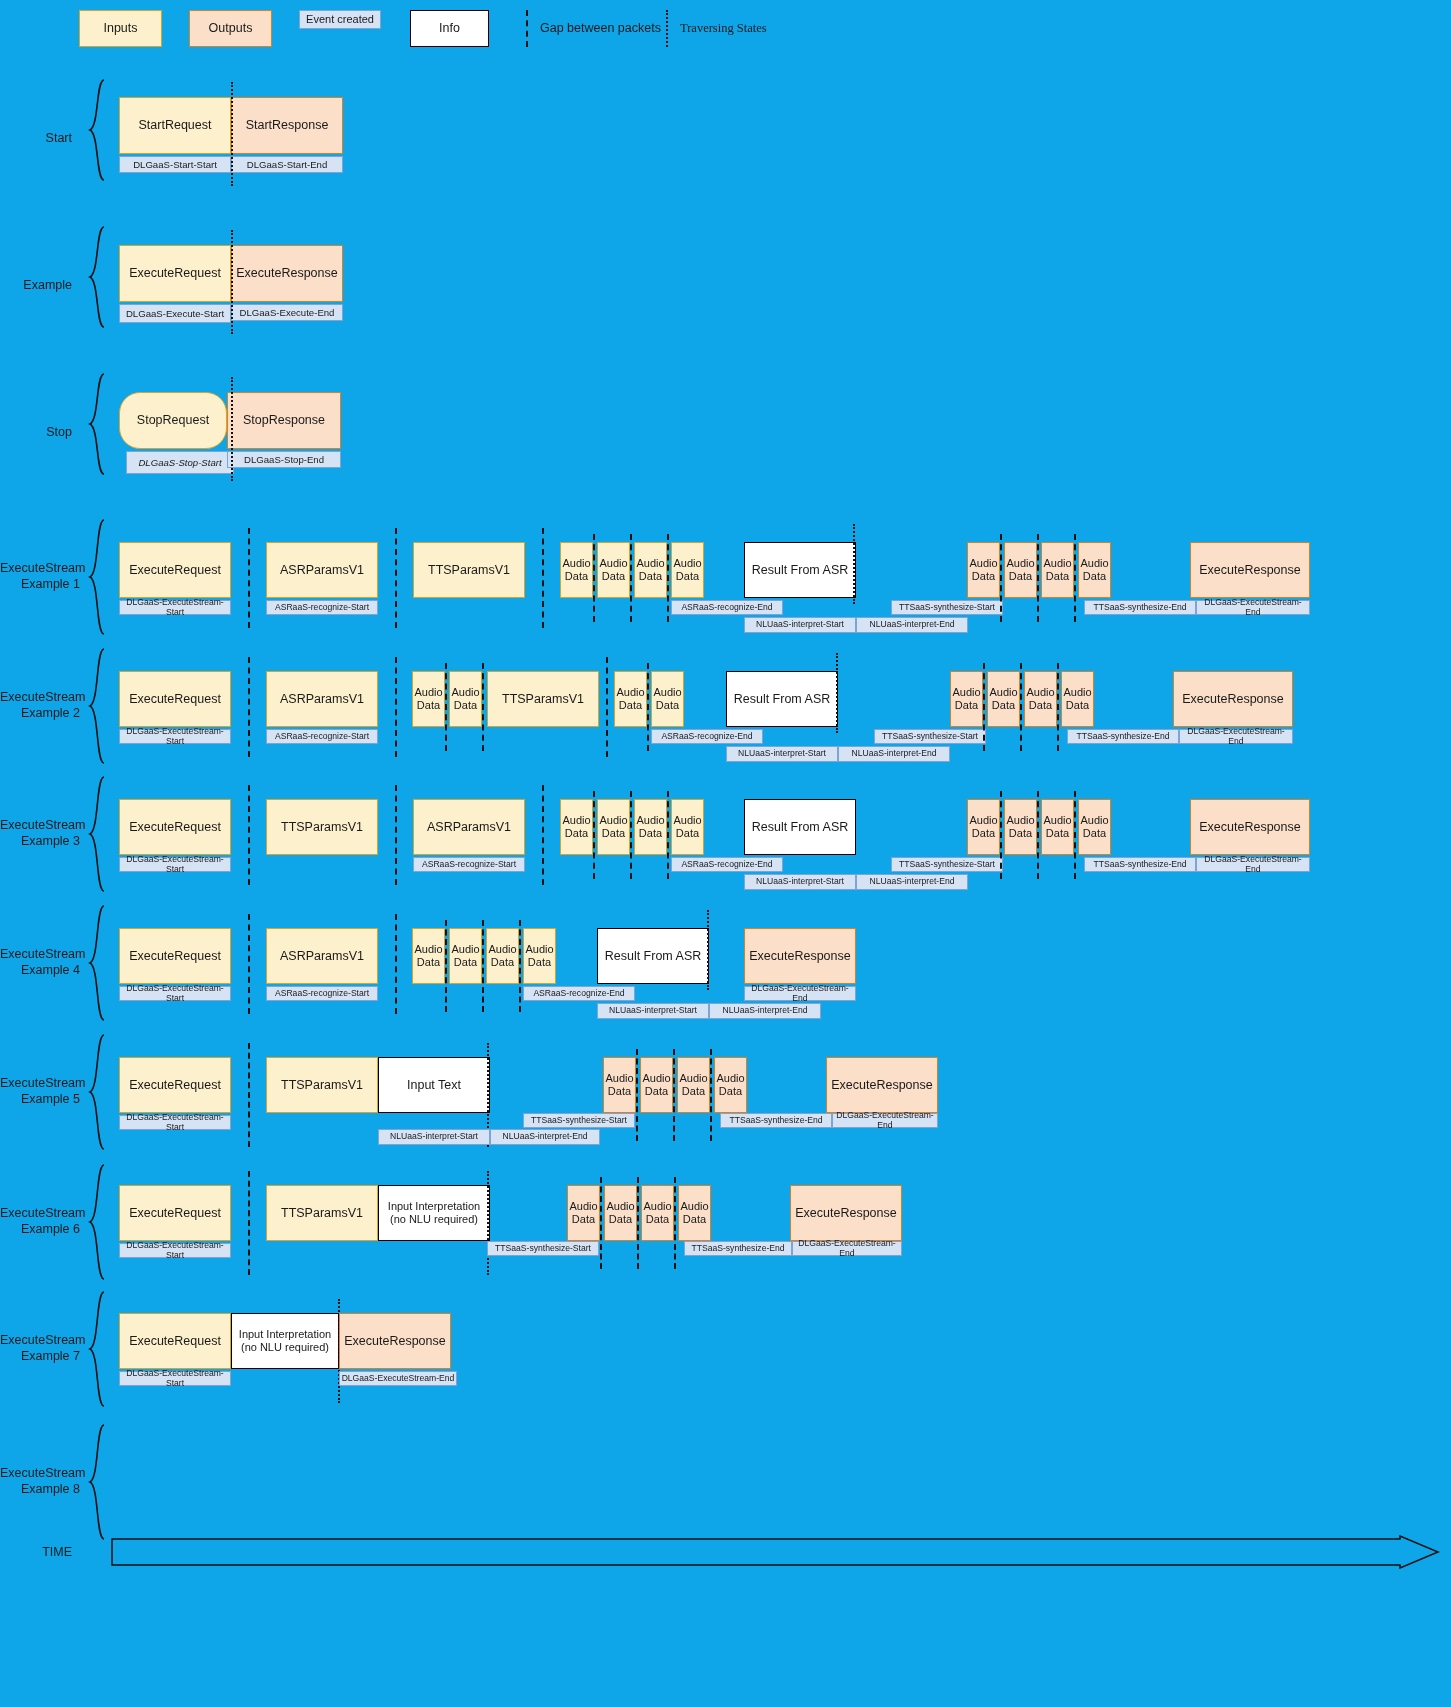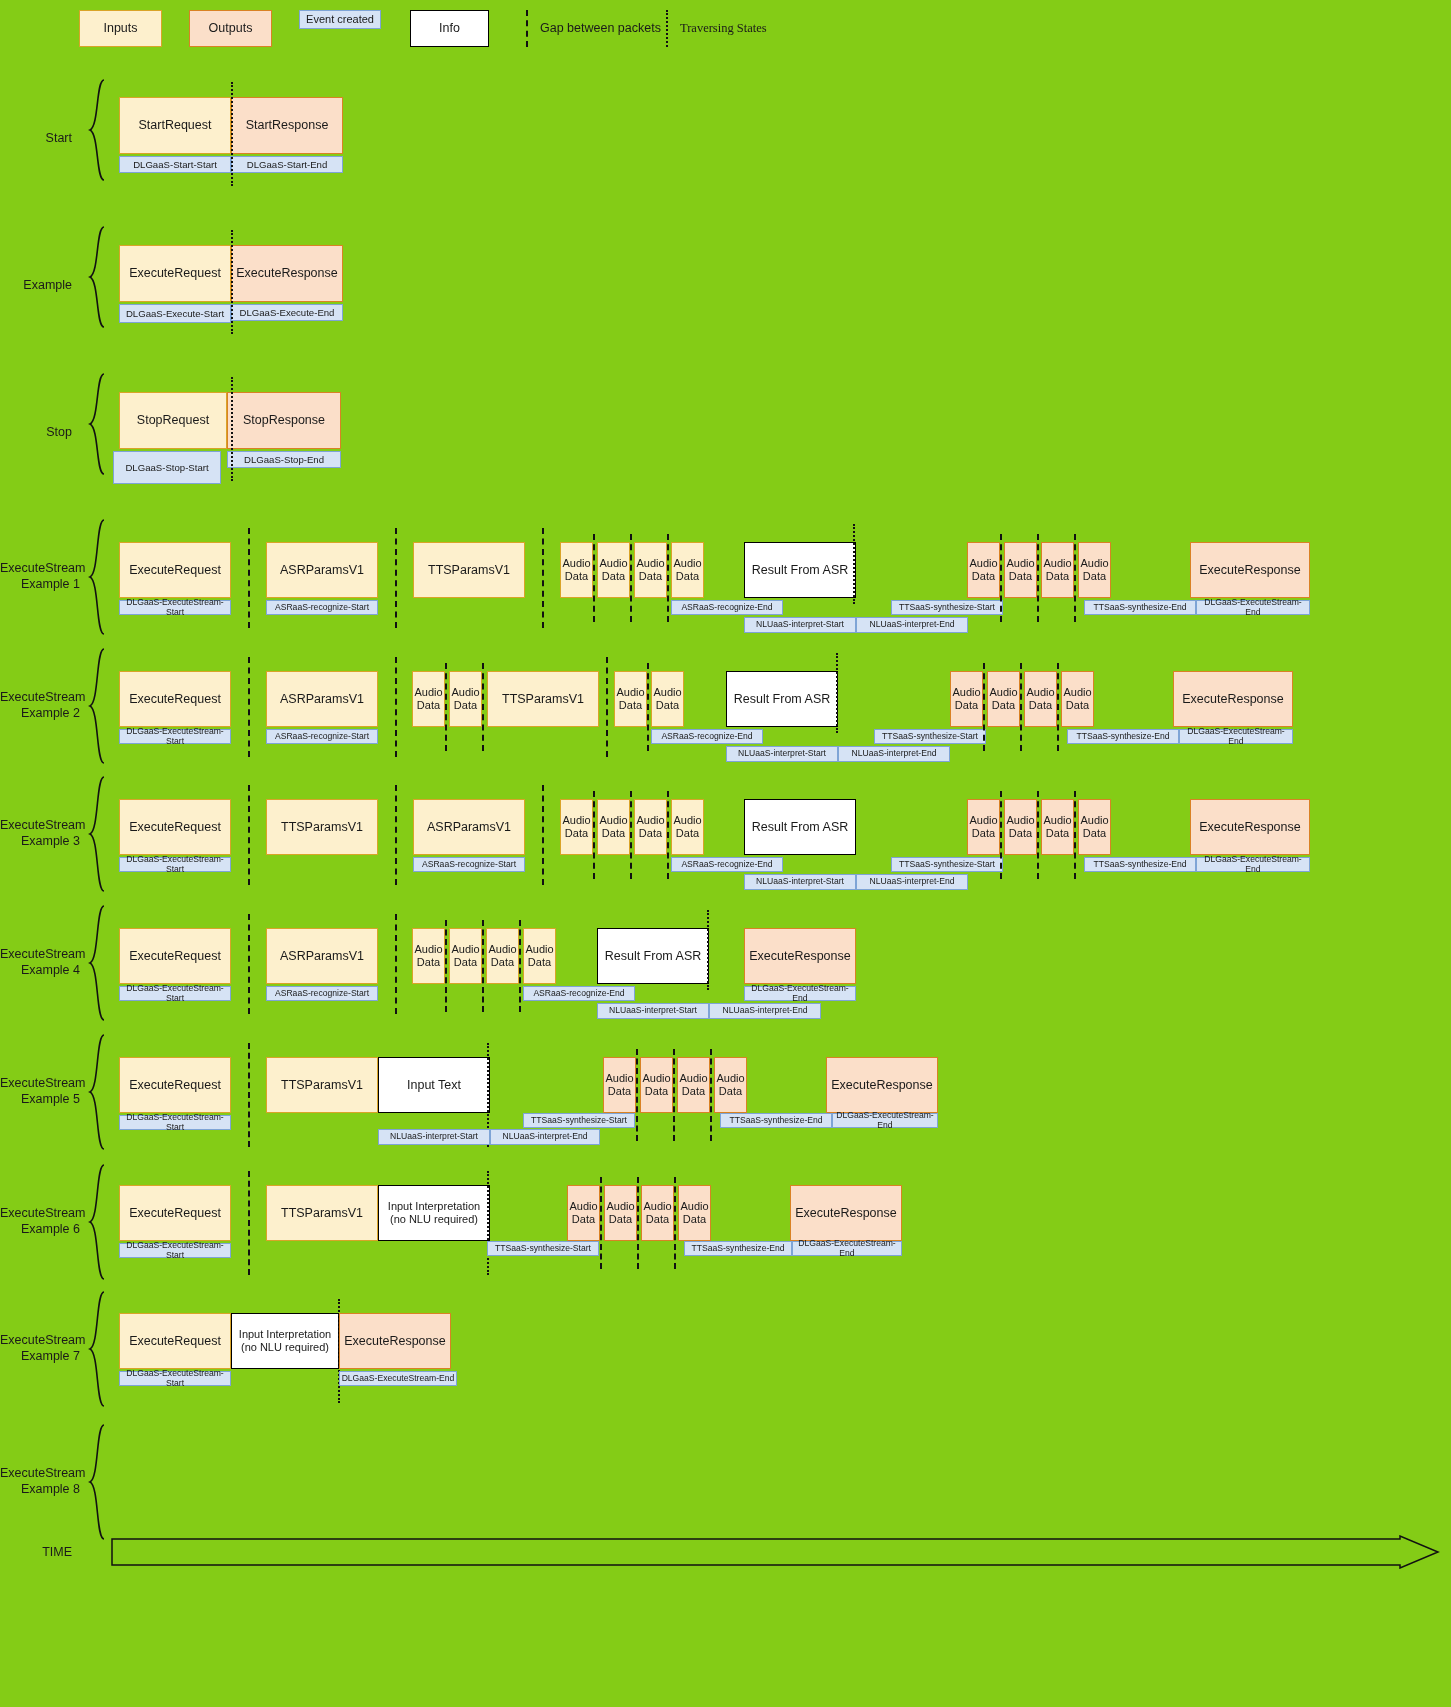--- a/index.html
+++ b/index.html
@@ -1,17 +1,17 @@
 <!DOCTYPE html>
 <html><head>
 <meta charset="utf-8">
 <style>
   html,body{margin:0;padding:0;background:#ffffff;}
   body{font-family:"Liberation Sans","DejaVu Sans",sans-serif;color:#1a1a1a;}
-  #stage{position:relative;width:1451px;height:1707px;background:#84cc16;overflow:hidden;}
+  #stage{position:relative;width:1451px;height:1707px;background:#0ea5e9;overflow:hidden;}
 
   .box{position:absolute;box-sizing:border-box;display:flex;align-items:center;justify-content:center;text-align:center;line-height:1.15;}
 
   
   .inp{background:#fdf0cd;border:1px solid #d9a428;color:#1a1a1a;}
   .out{background:#fbdfc9;border:1px solid #d98224;color:#1a1a1a;}
   .evt{background:#d6e3f5;border:1px solid #7ea4d6;color:#1a1a1a;}
   .info{background:#ffffff;border:1.4px solid #000000;color:#1a1a1a;}
 
   .lbl{position:absolute;font-size:12px;color:#1a1a1a;text-align:center;line-height:1.25;}
@@ -93,27 +93,27 @@
   <div class="box evt nm" style="left:231px;top:304px;width:112px;height:17px;">
       <span>DLGaaS-Execute-End</span>
     </div>
   <div class="dot" style="left:231px;top:230px;height:104px;"></div>
 
   <svg class="brace" style="left:88px;top:372px;" width="18" height="104" viewBox="0 0 18 104">
       <path d="M16 2 C8 2 11 48 2 52 C11 56 8 102 16 102" fill="none" stroke="#111" stroke-width="1.6"></path>
     </svg>
   <div class="rowlbl" style="left:0px;top:424px;width:72px;">Stop</div>
 
-  <div class="box inp md" style="left:119px;top:392px;width:108px;height:57px;">
+  <div class="box inp md" style="left:119px;top:392px;width:108px;height:57px;border-radius:21px;">
       <span>StopRequest</span>
     </div>
   <div class="box out md" style="left:227px;top:392px;width:114px;height:57px;">
       <span>StopResponse</span>
     </div>
-  <div class="box evt nm" style="left:113px;top:451px;width:108px;height:33px;">
+  <div class="box evt nm" style="left:126px;top:451px;width:108px;height:23px;font-style:italic;">
       <span>DLGaaS-Stop-Start</span>
     </div>
   <div class="box evt nm" style="left:227px;top:451px;width:114px;height:17px;">
       <span>DLGaaS-Stop-End</span>
     </div>
   <div class="dot" style="left:231px;top:377px;height:104px;"></div>
 
   <svg class="brace" style="left:88px;top:518px;" width="18" height="118" viewBox="0 0 18 118">
       <path d="M16 2 C8 2 11 55 2 59 C11 63 8 116 16 116" fill="none" stroke="#111" stroke-width="1.6"></path>
     </svg>

